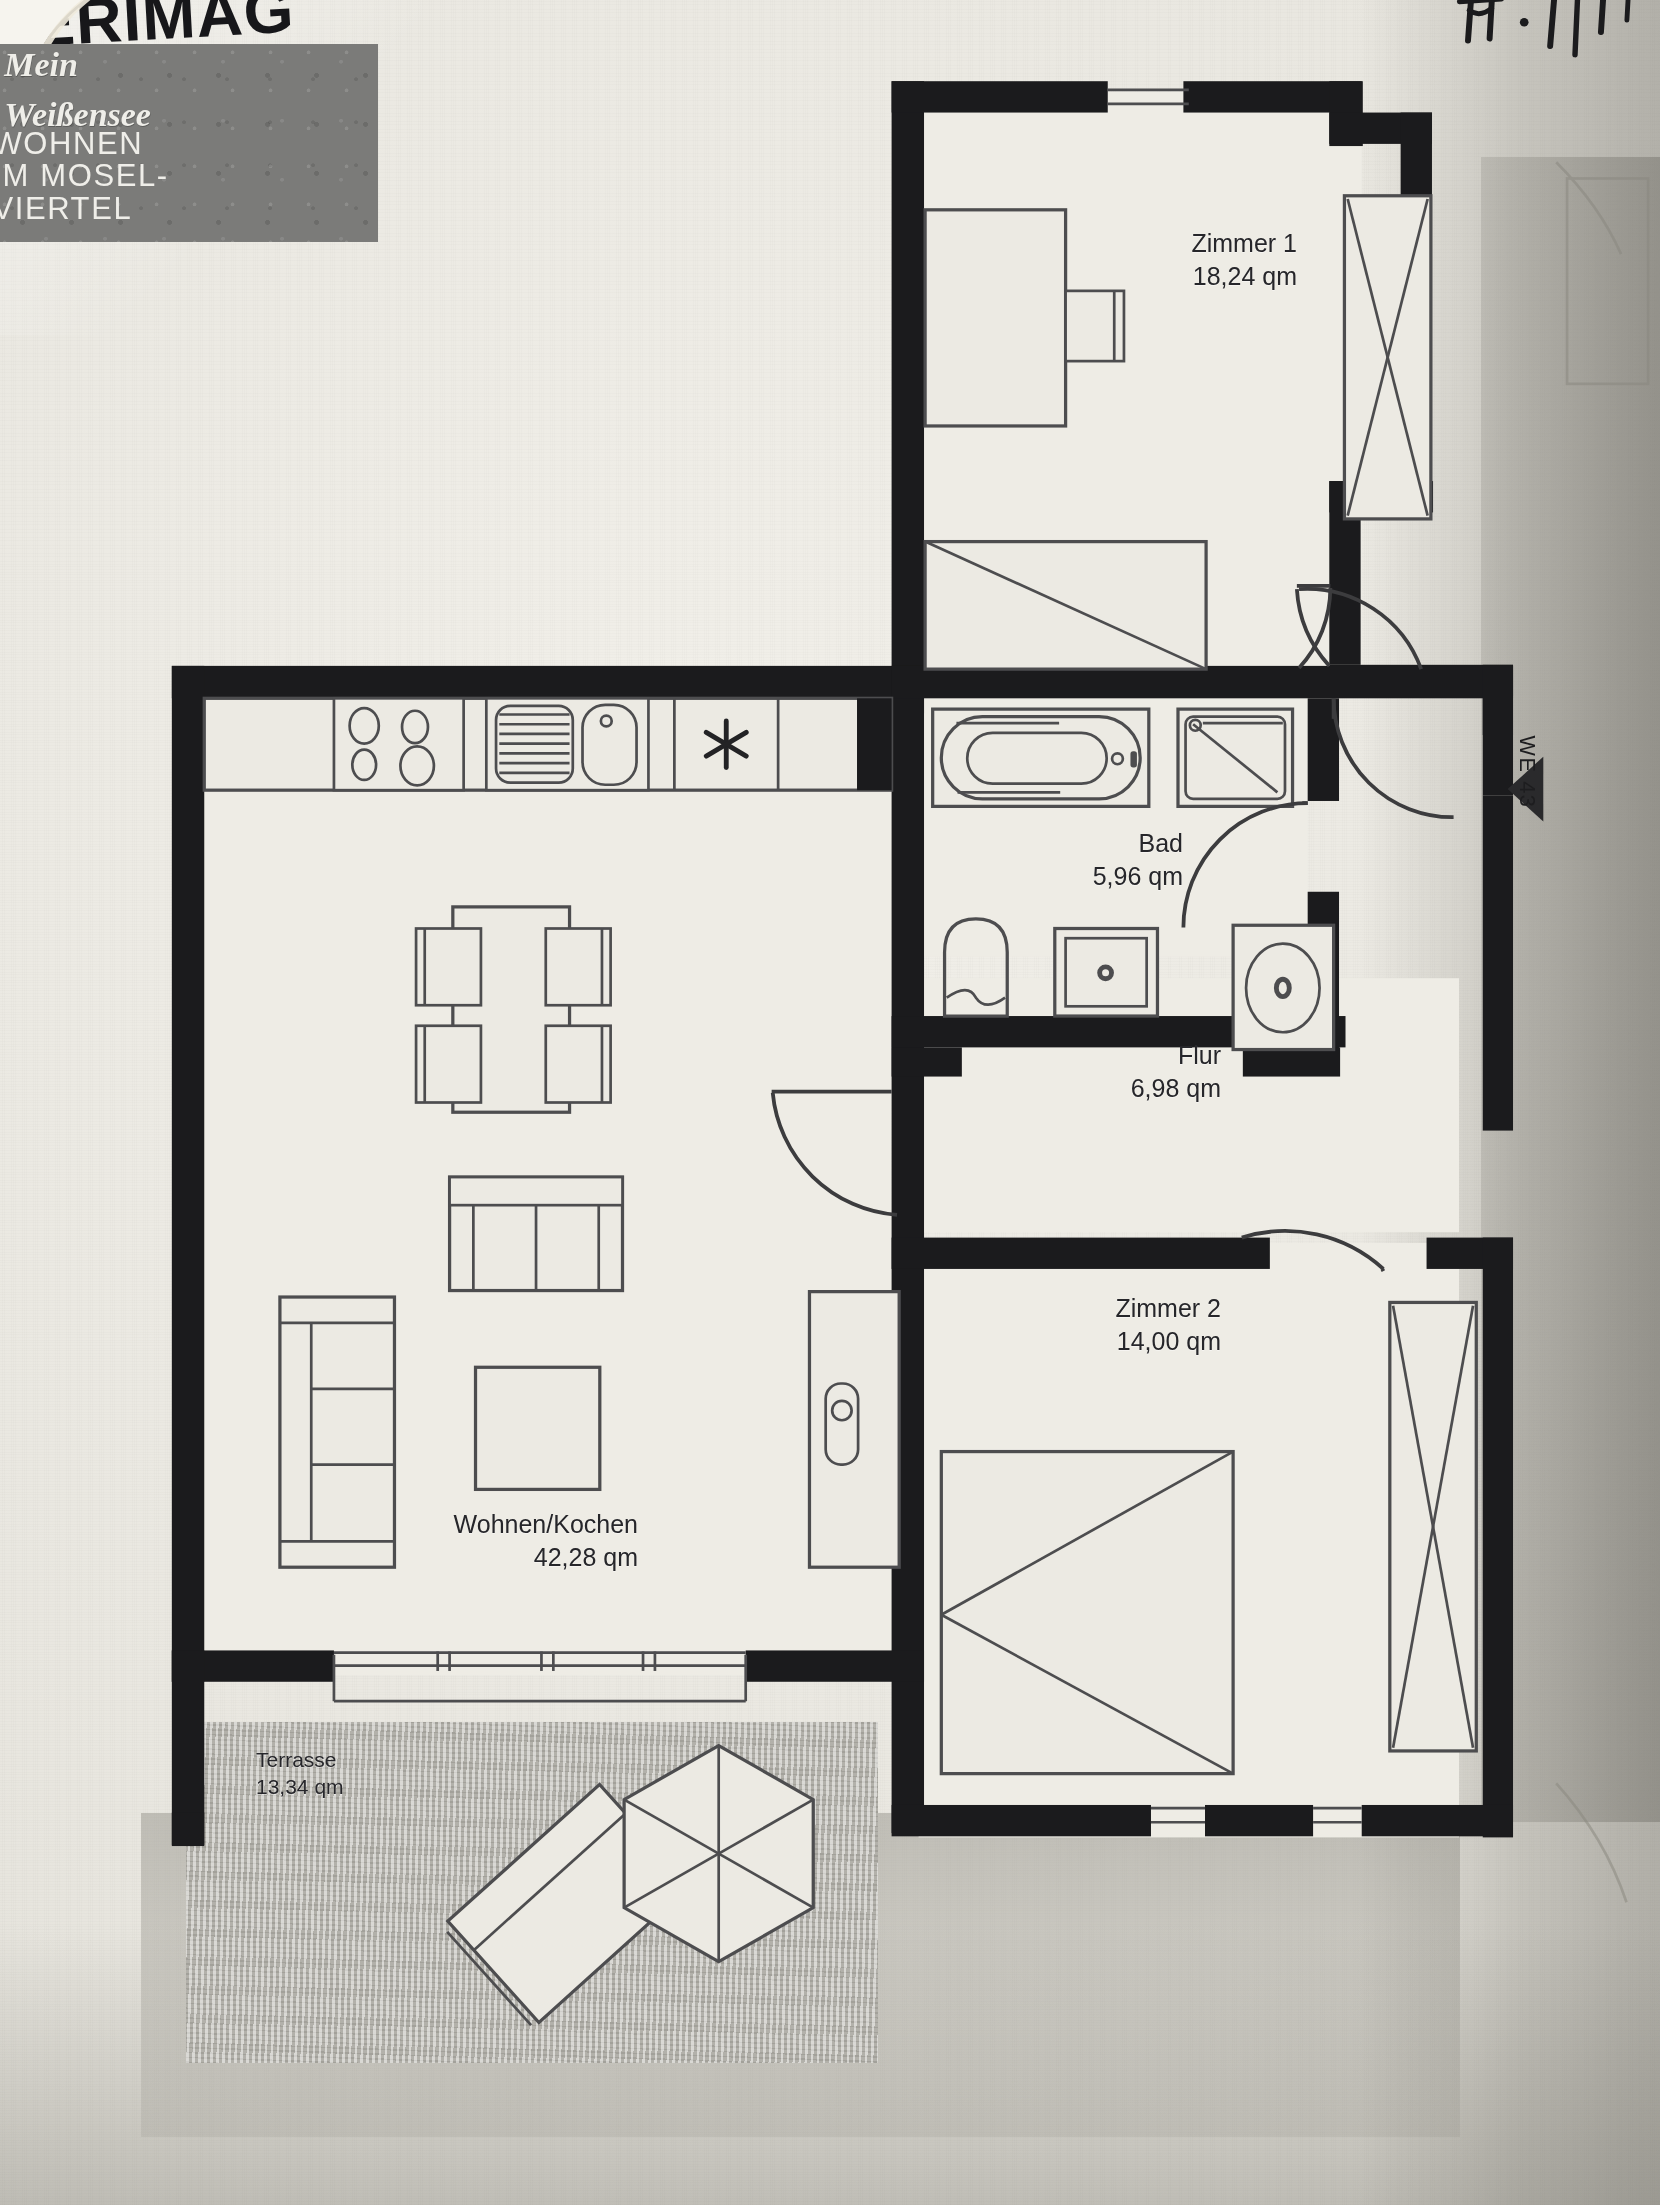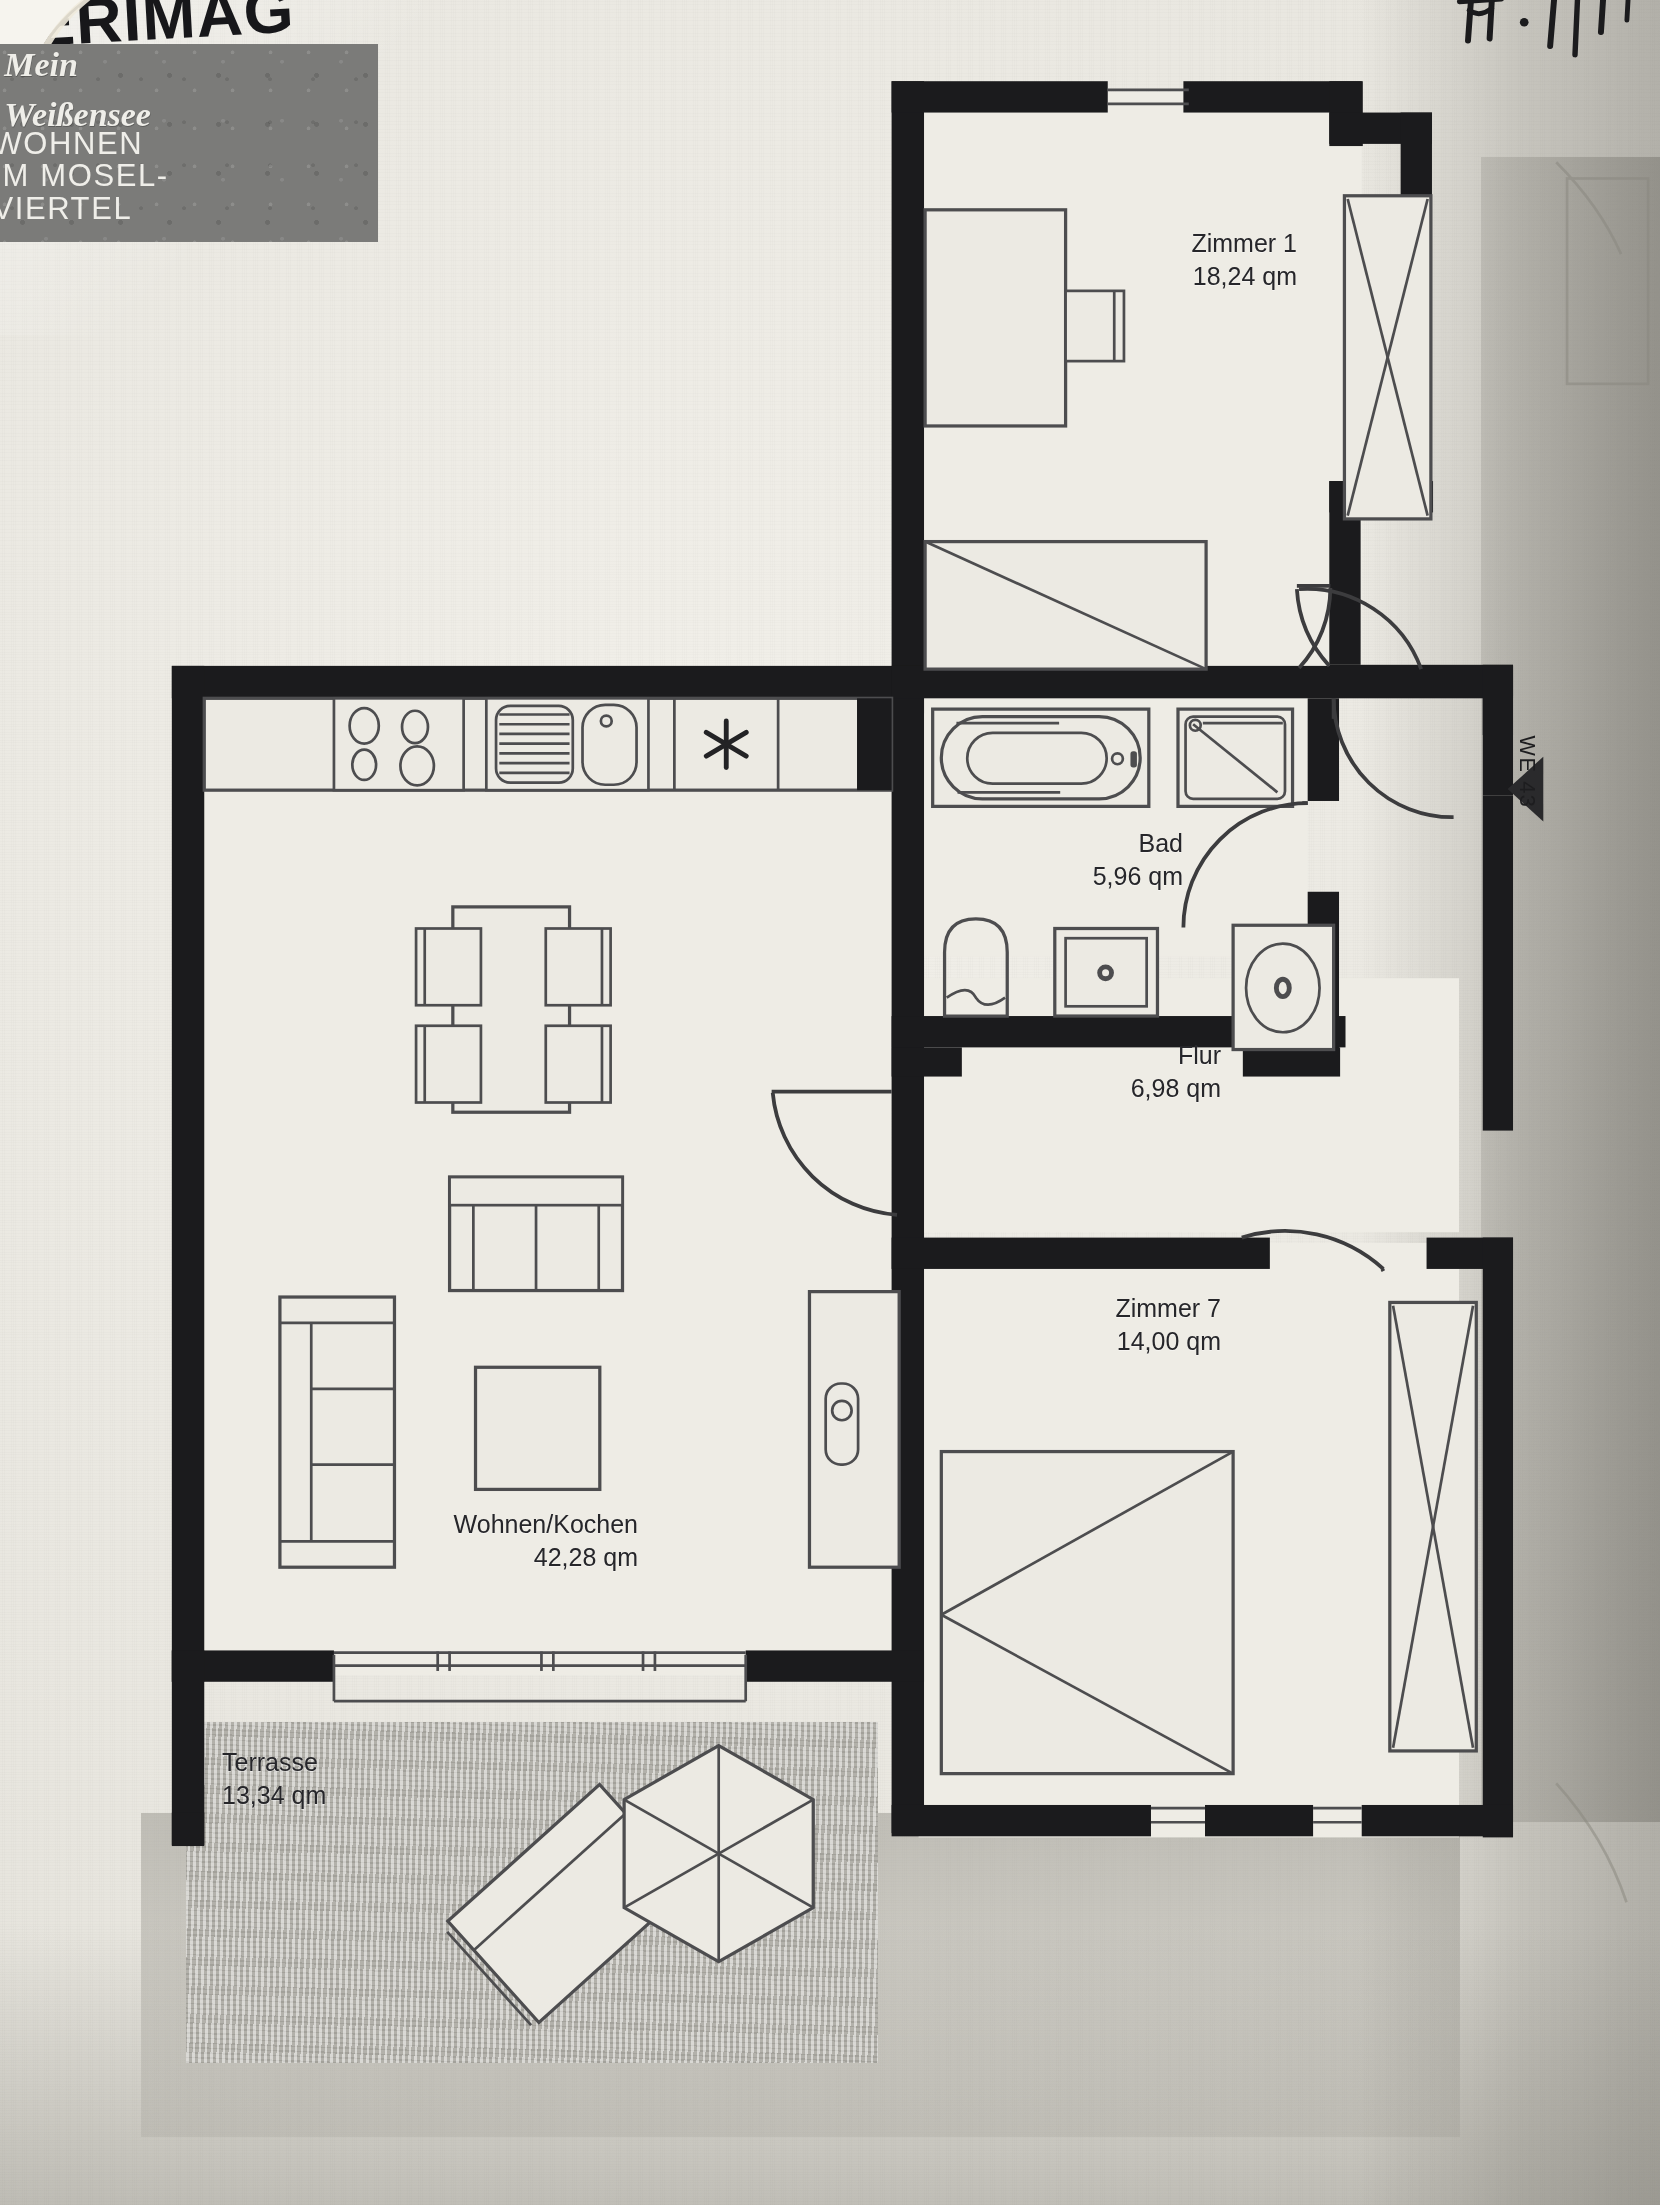--- a/index.html
+++ b/index.html
@@ -109,21 +109,21 @@
   .rlabel{
     position:absolute;color:#26262a;text-align:right;
     font-family:"Liberation Sans",sans-serif;
     line-height:1.30;
     font-size:25px;
     text-shadow:0 0.5px 0 rgba(255,255,255,.45);
     white-space:nowrap;
   }
   .rlabel .nm{display:block;}
   .rlabel .ar{display:block;}
-  .rlabel.small{font-size:25px;}
+  .rlabel.small{font-size:21px;margin-left:34px;}
 
   
   #terrace-fill{
     position:absolute;left:186px;top:1722px;width:692px;height:341px;
     background:#b9b7b0;
     overflow:hidden;
   }
   #terrace-fill:after{
     content:"";position:absolute;inset:0;
     background-image:
@@ -495,21 +495,21 @@
     <span class="nm">Bad</span>
     <span class="ar">5,96 qm</span>
   </div>
 
   <div class="rlabel" style="left:1005px;top:1039px;width:216px;">
     <span class="nm">Flur</span>
     <span class="ar">6,98 qm</span>
   </div>
 
   <div class="rlabel" style="left:1005px;top:1292px;width:216px;">
-    <span class="nm">Zimmer 7</span>
+    <span class="nm">Zimmer 2</span>
     <span class="ar">14,00 qm</span>
   </div>
 
   <div class="rlabel" style="left:335px;top:1508px;width:303px;">
     <span class="nm">Wohnen/Kochen</span>
     <span class="ar">42,28 qm</span>
   </div>
 
   <div class="rlabel small" style="left:222px;top:1746px;width:205px;text-align:left;">
     <span class="nm">Terrasse</span>

